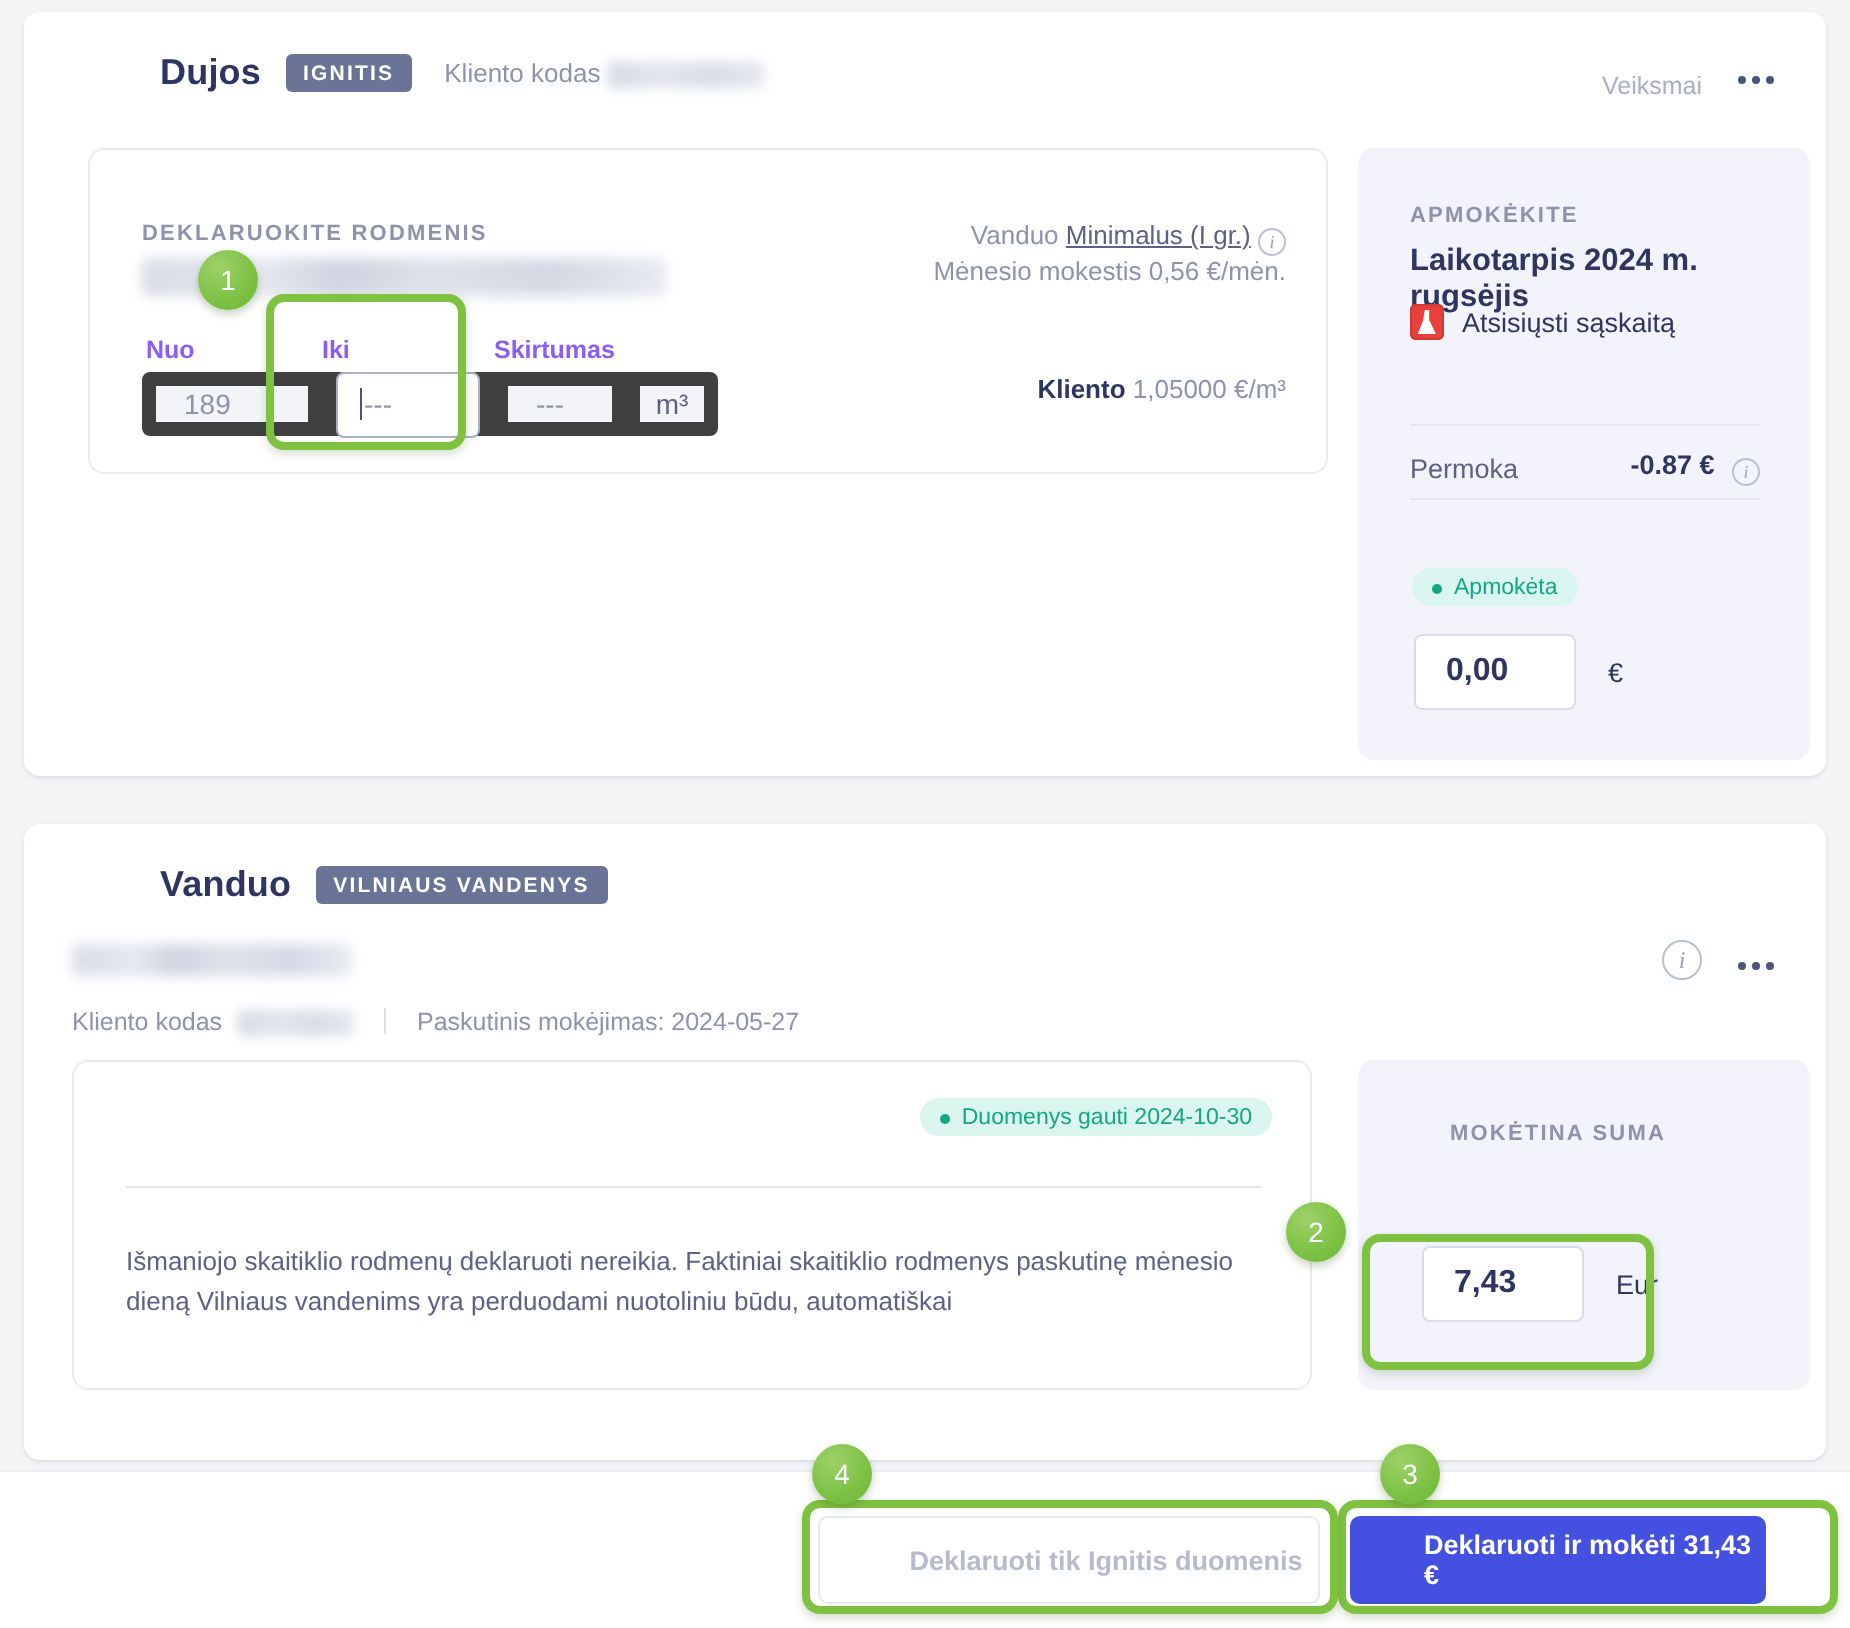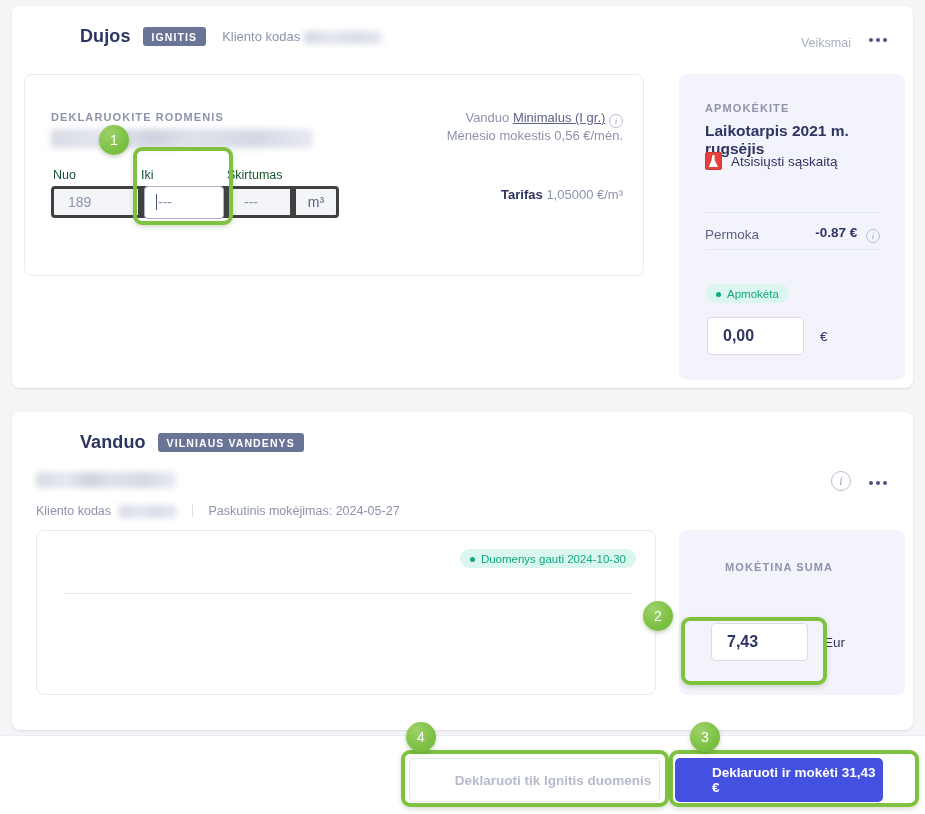--- a/index.html
+++ b/index.html
@@ -69,24 +69,24 @@
   }
   .side-box {
     position: absolute;
     background: #f3f3fb;
     border-radius: 8px;
   }
 
   .ovl { font-size: 11px; font-weight: bold; letter-spacing: 1.1px; color: #8d93ab; }
 
   
-  .field-label { font-size: 12.5px; font-weight: normal; color: #14532d; }
+  .field-label { font-size: 12.5px; font-weight: bold; color: #8b5cf6; }
   .field-row { position: absolute; display: flex; }
   .fcell {
-    height: 32px; background: #f4f5f9; border: 3px solid #404040;
+    height: 32px; background: #f4f5f9; border: 7px solid #404040;
     display: flex; align-items: center; padding: 0 14px;
     font-size: 14px; color: #8d93ab;
   }
   .fcell.first { border-radius: 4px 0 0 4px; }
   .fcell.last  { border-radius: 0 4px 4px 0; justify-content: center; color:#5b6285; }
 
   .input-iki {
     width: 84px; height: 33px;
     border: 1px solid #aab0c6; border-radius: 4px;
     background: #ffffff;
@@ -124,21 +124,21 @@
   .kv b { color:#2d3561; font-weight:bold;}
 
   .pill {
     display:inline-flex; align-items:center; gap:6px;
     background:#daf6ee; color:#12a884; border-radius:11px;
     font-size:11.5px; padding:4px 10px 3px;
   }
   .pill .dot { width:5px; height:5px; border-radius:50%; background:#12a884; }
 
   .amount-box {
-    width:97px; height:38px; background:#ffffff; border:1px solid #d9dce8; border-radius:4px;
+    width:81px; height:38px; background:#ffffff; border:1px solid #d9dce8; border-radius:4px;
     display:flex; align-items:center; padding-left:15px;
     font-size:16px; font-weight:bold; color:#2d3561;
   }
   .eur { font-size:13.5px; color:#2d3561; }
 
   
   .subline { position:absolute; font-size:12.5px; color:#8d93ab; }
   .divider-v { display:inline-block; width:1px; height:13px; background:#dcdfe9; vertical-align:-2px; margin:0 12px; }
   .note { font-size:13px; color:#5b6285; line-height:20px; }
 
@@ -183,21 +183,21 @@
       </span>
     </div>
 
     <div class="veiksmai">Veiksmai</div>
     <div class="dots">
         <i></i>
         <i></i>
         <i></i>
       </div>
 
-    <div class="inner-box" style="left:12px; top:68px; width:620px; height:202px;">
+    <div class="inner-box" style="left:32px; top:68px; width:620px; height:163px;">
 
       <div class="ovl" style="position:absolute; left:26px; top:36px;">DEKLARUOKITE RODMENIS</div>
 
       <div class="blur-line" style="position:absolute; left:26px; top:54px; width:262px; height:19px;"></div>
 
       <div class="field-label" style="position:absolute; left:28px; top:93px;">Nuo</div>
       <div class="field-label" style="position:absolute; left:116px; top:93px;">Iki</div>
       <div class="field-label" style="position:absolute; left:202px; top:93px;">Skirtumas</div>
 
       <div class="field-row" style="left:26px; top:111px;">
@@ -212,28 +212,28 @@
         <div class="fcell last" style="width:46px;">m³</div>
       </div>
 
       <div class="rt" style="right:20px; top:32px; line-height:21px;">
         <span>Vanduo</span>
         <a href="#">Minimalus (I gr.)</a>
         <span class="ic-info">i</span>
       </div>
       <div class="rt" style="right:20px; top:53px;">Mėnesio mokestis 0,56 €/mėn.</div>
       <div class="rt" style="right:20px; top:112px;">
-        <b>Tarifas</b>
+        <b>Kliento</b>
         <span>1,05000 €/m³</span>
       </div>
     </div>
 
     <div class="side-box" style="left:667px; top:68px; width:226px; height:306px;">
       <div class="ovl" style="position:absolute; left:26px; top:28px;">APMOKĖKITE</div>
-      <div class="period-title" style="position:absolute; left:26px; top:48px;">Laikotarpis 2021 m. rugsėjis</div>
+      <div class="period-title" style="position:absolute; left:26px; top:48px;">Laikotarpis 2024 m. rugsėjis</div>
       <div class="pdf-link" style="position:absolute; left:26px; top:78px;">
         <span class="pdf-ic"></span>
         <span>Atsisiųsti sąskaitą</span>
       </div>
 
       <div class="hr" style="position:absolute; left:26px; top:138px; width:175px;"></div>
       <div class="kv" style="position:absolute; left:26px; top:145px; width:175px; height:30px;">
         <span>Permoka</span>
         <span>
           <b>-0.87 €</b>
@@ -280,20 +280,21 @@
         <i></i>
         <i></i>
       </div>
 
     <div class="inner-box" style="left:24px; top:118px; width:620px; height:165px;">
       <div class="pill" style="position:absolute; right:19px; top:18px;">
         <span class="dot"></span>
         <span>Duomenys gauti 2024-10-30</span>
       </div>
       <div class="hr" style="position:absolute; left:26px; top:62px; width:568px;"></div>
+      <div class="note" style="position:absolute; left:26px; top:90px; width:565px;">Išmaniojo skaitiklio rodmenų deklaruoti nereikia. Faktiniai skaitiklio rodmenys paskutinę mėnesio dieną Vilniaus vandenims yra perduodami nuotoliniu būdu, automatiškai</div>
     </div>
 
     <div class="side-box" style="left:667px; top:118px; width:226px; height:165px;">
       <div class="ovl" style="position:absolute; left:26px; top:31px;padding-left:20px;">MOKĖTINA SUMA</div>
       <div style="position:absolute; left:32px; top:93px; display:flex; align-items:center; gap:16px;">
         <div class="amount-box">
           <span>7,43</span>
         </div>
         <span class="eur">Eur</span>
       </div>

